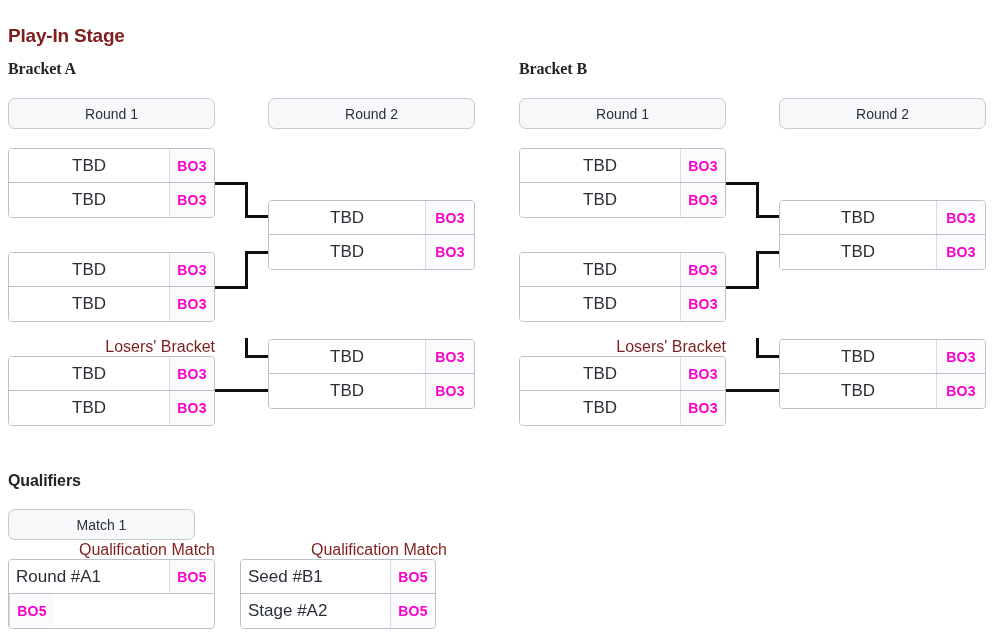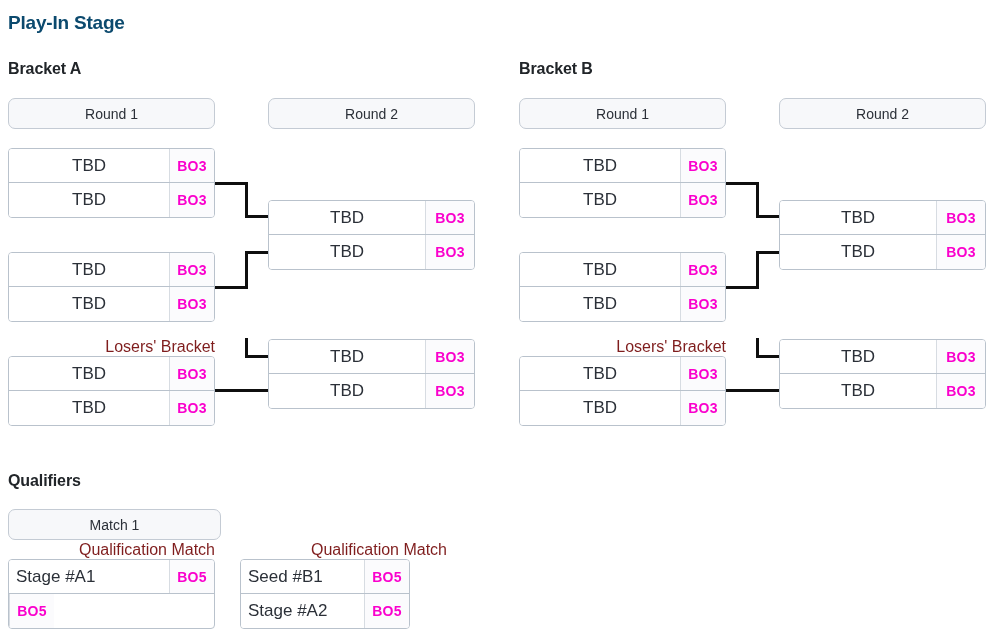--- a/index.html
+++ b/index.html
@@ -7,25 +7,25 @@
     width:1000px;height:640px;
     background:#ffffff;
     font-family:"Liberation Sans","DejaVu Sans",sans-serif;
     color:#1f2329;
     overflow:hidden;
     position:relative;
   }
   .page{position:relative;width:1000px;height:640px;}
 
   .stage-title{
-    position:absolute;left:8px;top:12px;
-    font-size:19px;font-weight:bold;letter-spacing:-0.2px;color:#0c4a6e;
+    position:absolute;left:8px;top:25px;
+    font-size:19px;font-weight:bold;letter-spacing:-0.2px;color:#7f1d1d;
   }
   .bracket-title{
-    position:absolute;font-size:16px;font-weight:bold;color:#212529;letter-spacing:-0.1px;
+    position:absolute;font-size:16px;font-weight:bold;color:#212529;letter-spacing:-0.1px;font-family:Liberation Serif, serif;
   }
   .section-title{
     position:absolute;font-size:16px;font-weight:bold;color:#212529;letter-spacing:-0.1px;
   }
 
   
   .round-header{
     position:absolute;height:31px;
     background:#f7f8fa;border:1px solid #c4cbd4;border-radius:7px;
     display:flex;align-items:center;justify-content:center;
@@ -213,34 +213,34 @@
       <div class="score">BO3</div>
     </div>
     <div class="row">
       <div class="opponent">TBD</div>
       <div class="score">BO3</div>
     </div>
   </div>
 
   <div class="section-title" style="left:8px;top:472px;">Qualifiers</div>
 
-  <div class="round-header" style="left:8px;top:509px;width:213px;">Match 1</div>
+  <div class="round-header" style="left:8px;top:509px;width:187px;">Match 1</div>
   <div class="caption" style="left:8px;top:541px;width:207px;">Qualification Match</div>
   <div class="match left" style="left:8px;top:559px;width:207px;">
     <div class="row top">
-      <div class="opponent">Stage #A1</div>
+      <div class="opponent">Round #A1</div>
       <div class="score">BO5</div>
     </div>
     <div class="row">
       <div class="score">BO5</div>
     </div>
   </div>
 
   <div class="caption" style="left:240px;top:541px;width:207px;">Qualification Match</div>
-  <div class="match left" style="left:240px;top:559px;width:170px;">
+  <div class="match left" style="left:240px;top:559px;width:196px;">
     <div class="row top">
       <div class="opponent">Seed #B1</div>
       <div class="score">BO5</div>
     </div>
     <div class="row">
       <div class="opponent">Stage #A2</div>
       <div class="score">BO5</div>
     </div>
   </div>
 

